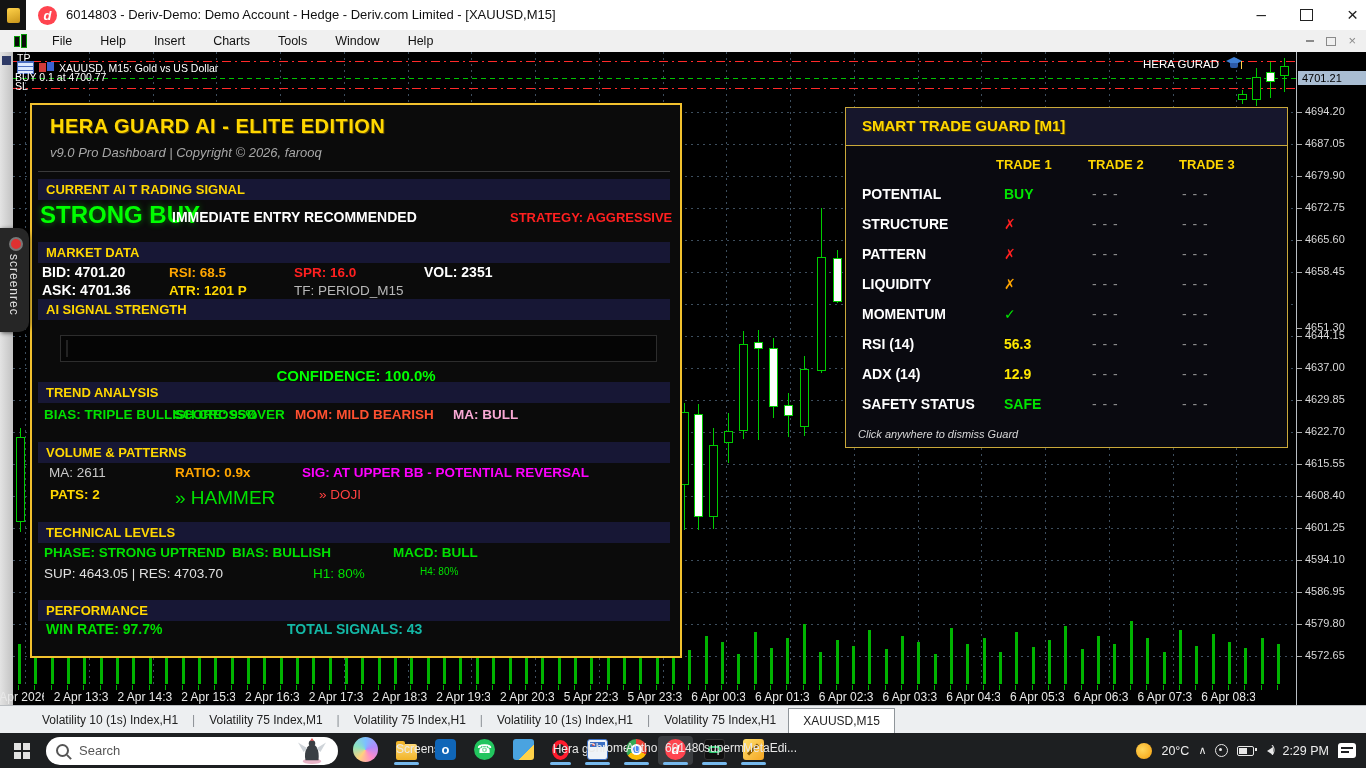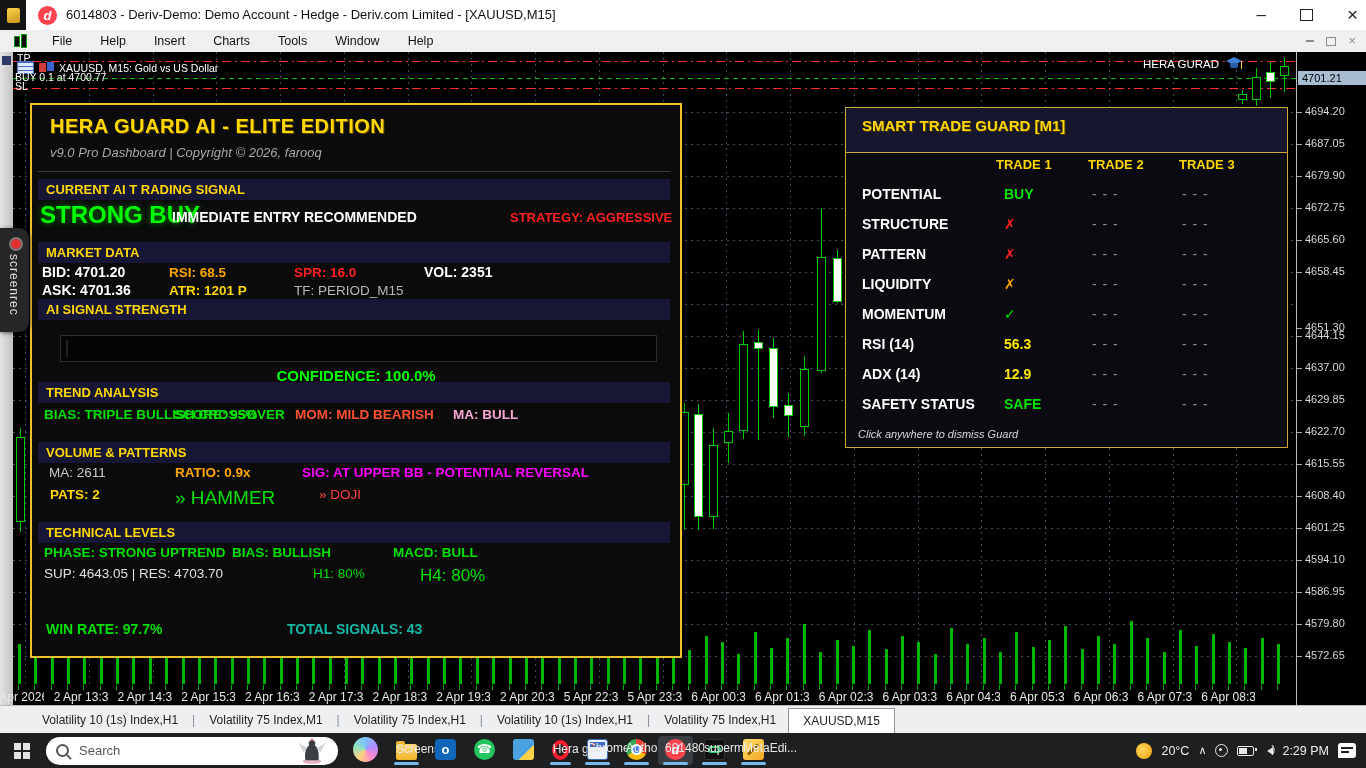--- a/index.html
+++ b/index.html
@@ -122,28 +122,28 @@
   .hp-ratio{left:143px;top:360px;font-weight:700;font-size:13.5px;color:#ffa500;}
   .hp-sig{left:270px;top:360px;font-weight:700;font-size:13.5px;color:#ff00ff;}
   .hp-pats{left:18px;top:382px;font-weight:700;font-size:13.5px;color:#ffd700;}
   .hp-pat1{left:143px;top:382px;font-size:19px;color:#00e000;}
   .hp-pat2{left:287px;top:382px;font-size:13.5px;color:#ff4040;}
   .hp-phase{left:12px;top:440px;font-weight:700;font-size:13.5px;color:#00e000;}
   .hp-tbias{left:200px;top:440px;font-weight:700;font-size:13.5px;color:#00e000;}
   .hp-macd{left:361px;top:440px;font-weight:700;font-size:13.5px;color:#00e000;}
   .hp-supres{left:12px;top:461px;font-size:13.5px;color:#e0e0e0;}
   .hp-h1{left:281px;top:461px;font-size:13.5px;color:#00e000;}
-  .hp-h4{left:388px;top:461px;font-size:17px;color:#00e000;}
+  .hp-h4{left:388px;top:461px;font-size:10px;color:#00e000;}
   .hp-win{left:14px;top:516px;font-weight:700;font-size:14px;color:#00e000;}
   .hp-total{left:255px;top:516px;font-weight:700;font-size:14px;color:#14b8a6;}
 
   
   #guardPanel{position:absolute;left:845px;top:107px;width:443px;height:341px;background:#0a0a10;
               border:1px solid #caa93a;box-sizing:border-box;z-index:20;}
-  .gp-header{position:absolute;left:0;top:0;width:100%;height:45px;background:#16162c;
+  .gp-header{position:absolute;left:0;top:0;width:100%;height:38px;background:#16162c;
              border-bottom:1px solid #caa93a;box-sizing:border-box;}
   .gp-title{position:absolute;left:16px;top:9px;font-weight:700;font-size:15px;color:#ffd700;
             text-shadow:1px 1px 0 #4a3a00;white-space:nowrap;}
   #guardCols{position:absolute;left:0;top:49px;width:100%;height:18px;}
   .gcol{position:absolute;font-weight:700;font-size:13px;color:#ffd700;white-space:nowrap;}
   #guardRows{position:absolute;left:0;top:0;width:100%;height:100%;}
   .grow{position:absolute;left:0;width:100%;height:20px;}
   .glabel{position:absolute;left:16px;font-weight:700;font-size:14px;color:#ffffff;white-space:nowrap;}
   .gv{position:absolute;font-weight:700;font-size:14px;white-space:nowrap;}
   .c-g{color:#00e400;} .c-r{color:#ff2020;} .c-o{color:#ffa500;} .c-y{color:#ffe800;}
@@ -602,20 +602,21 @@
     <div class="hp-pats">PATS: 2</div>
     <div class="hp-pat1">» HAMMER</div>
     <div class="hp-pat2">» DOJI</div>
     <div class="sec s6">TECHNICAL LEVELS</div>
     <div class="hp-phase">PHASE: STRONG UPTREND</div>
     <div class="hp-tbias">BIAS: BULLISH</div>
     <div class="hp-macd">MACD: BULL</div>
     <div class="hp-supres">SUP: 4643.05 | RES: 4703.70</div>
     <div class="hp-h1">H1: 80%</div>
     <div class="hp-h4">H4: 80%</div>
+    <div class="sec s7">PERFORMANCE</div>
     <div class="hp-win">WIN RATE: 97.7%</div>
     <div class="hp-total">TOTAL SIGNALS: 43</div>
   </div>
 
   <div id="guardPanel">
     <div class="gp-header">
       <div class="gp-title">SMART TRADE GUARD [M1]</div>
     </div>
     <div id="guardCols">
         <div class="gcol" style="left: 150px;">TRADE 1</div>

